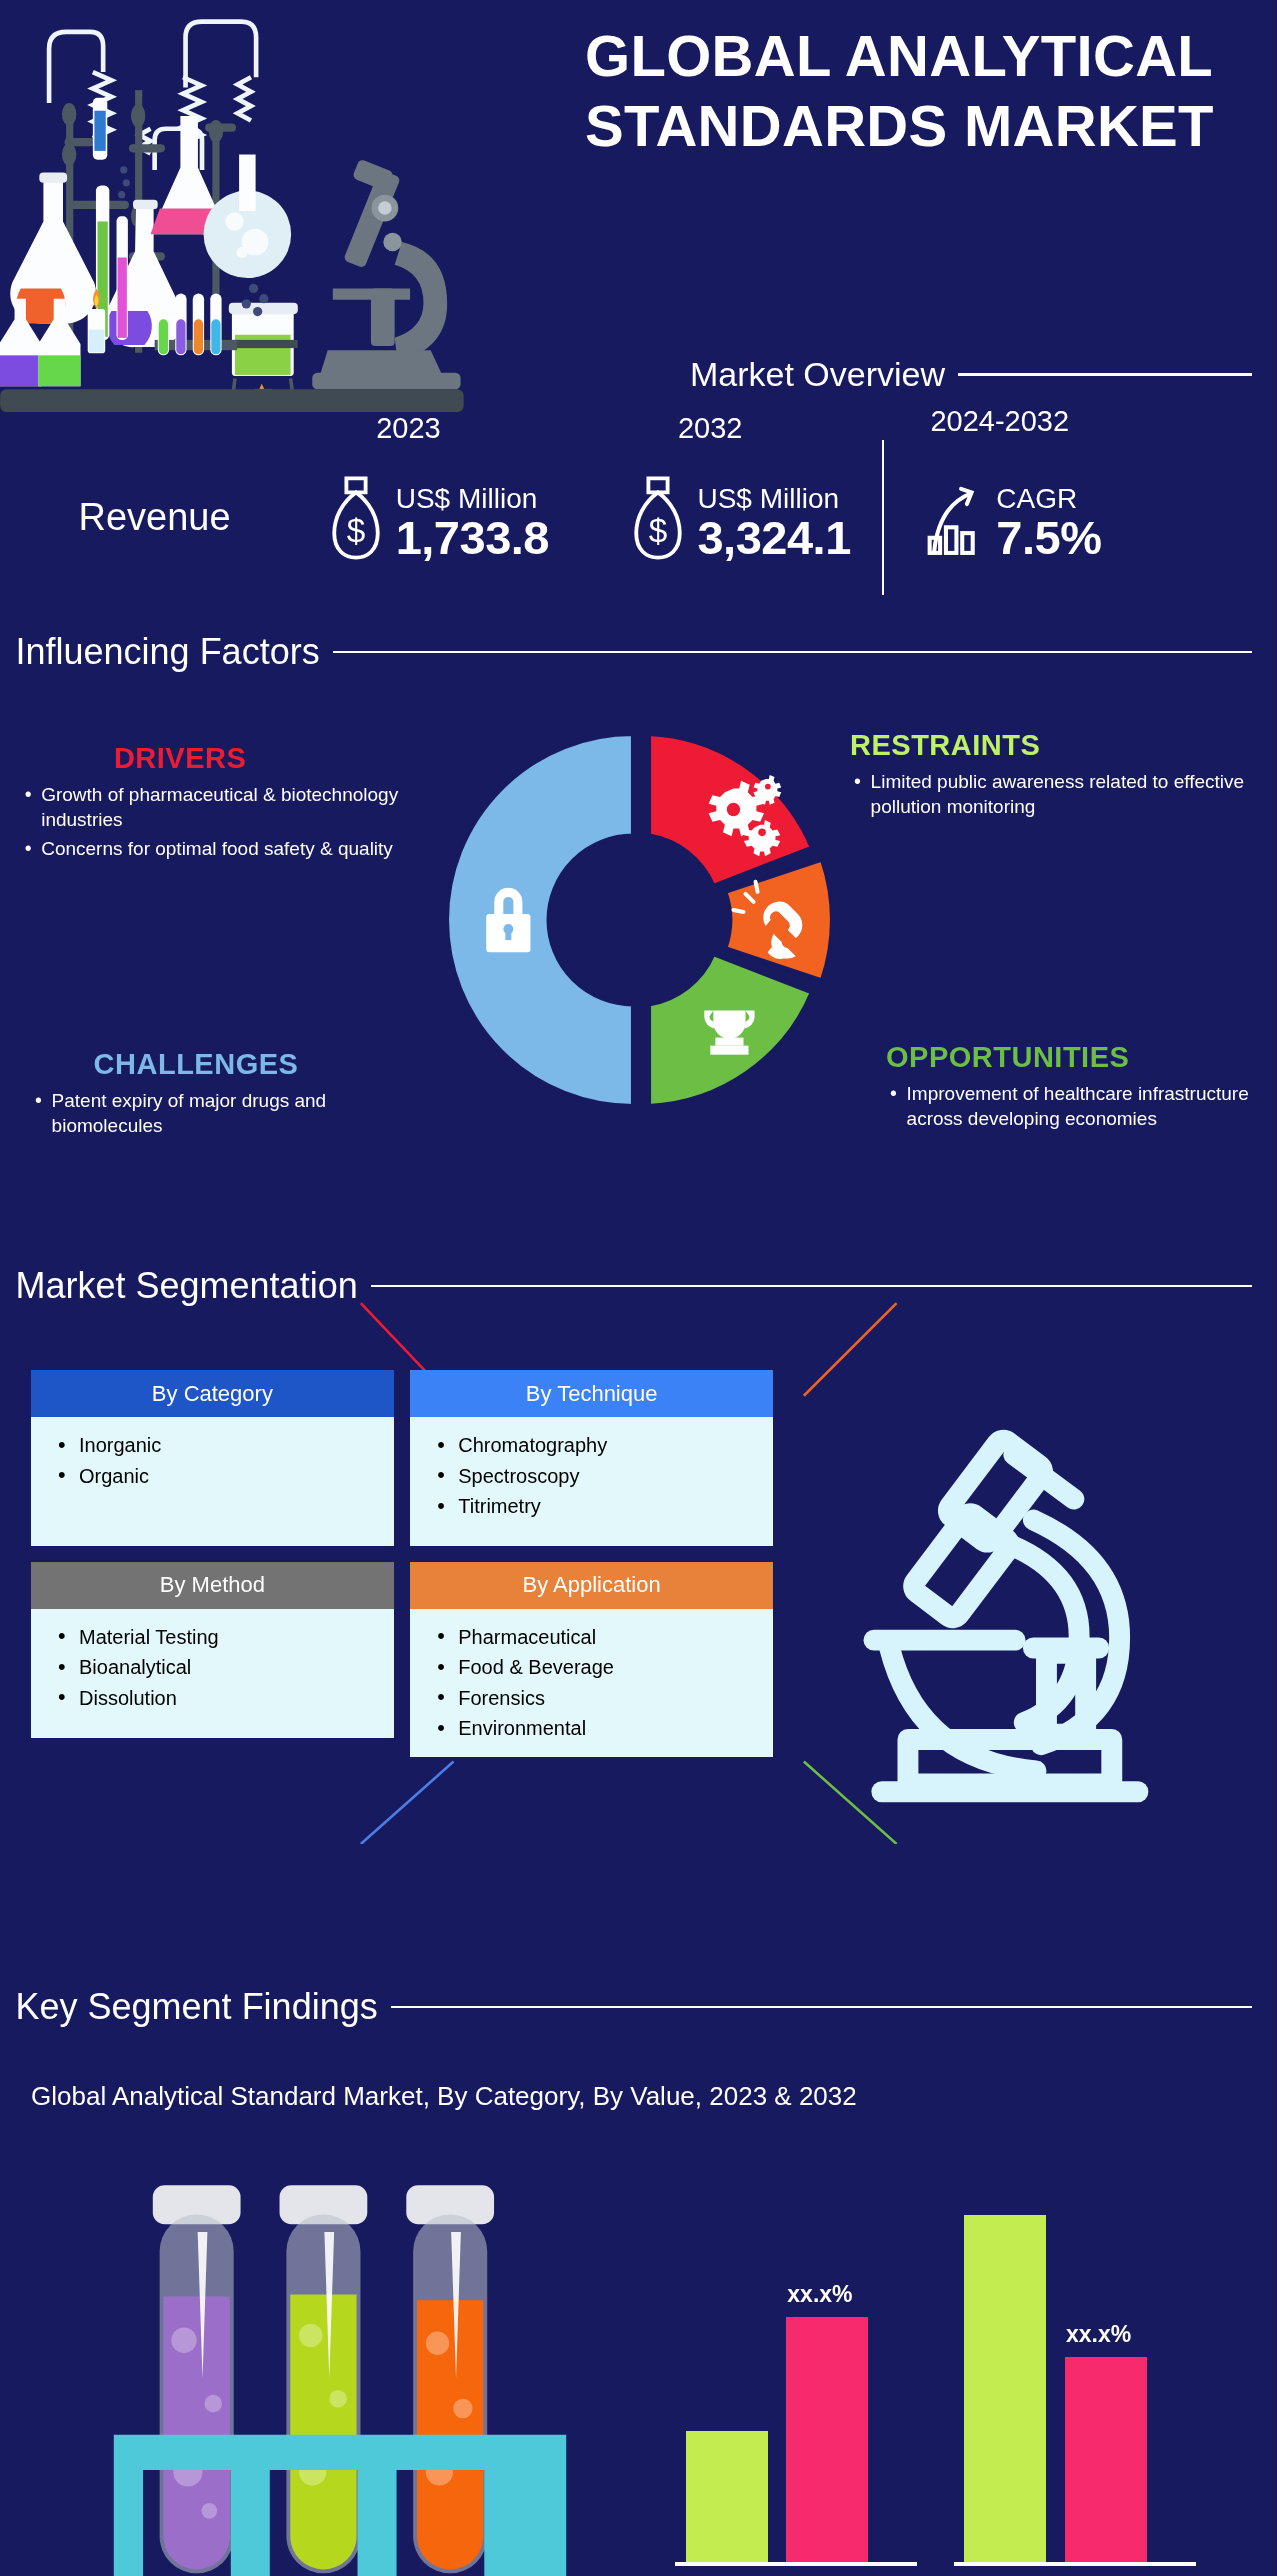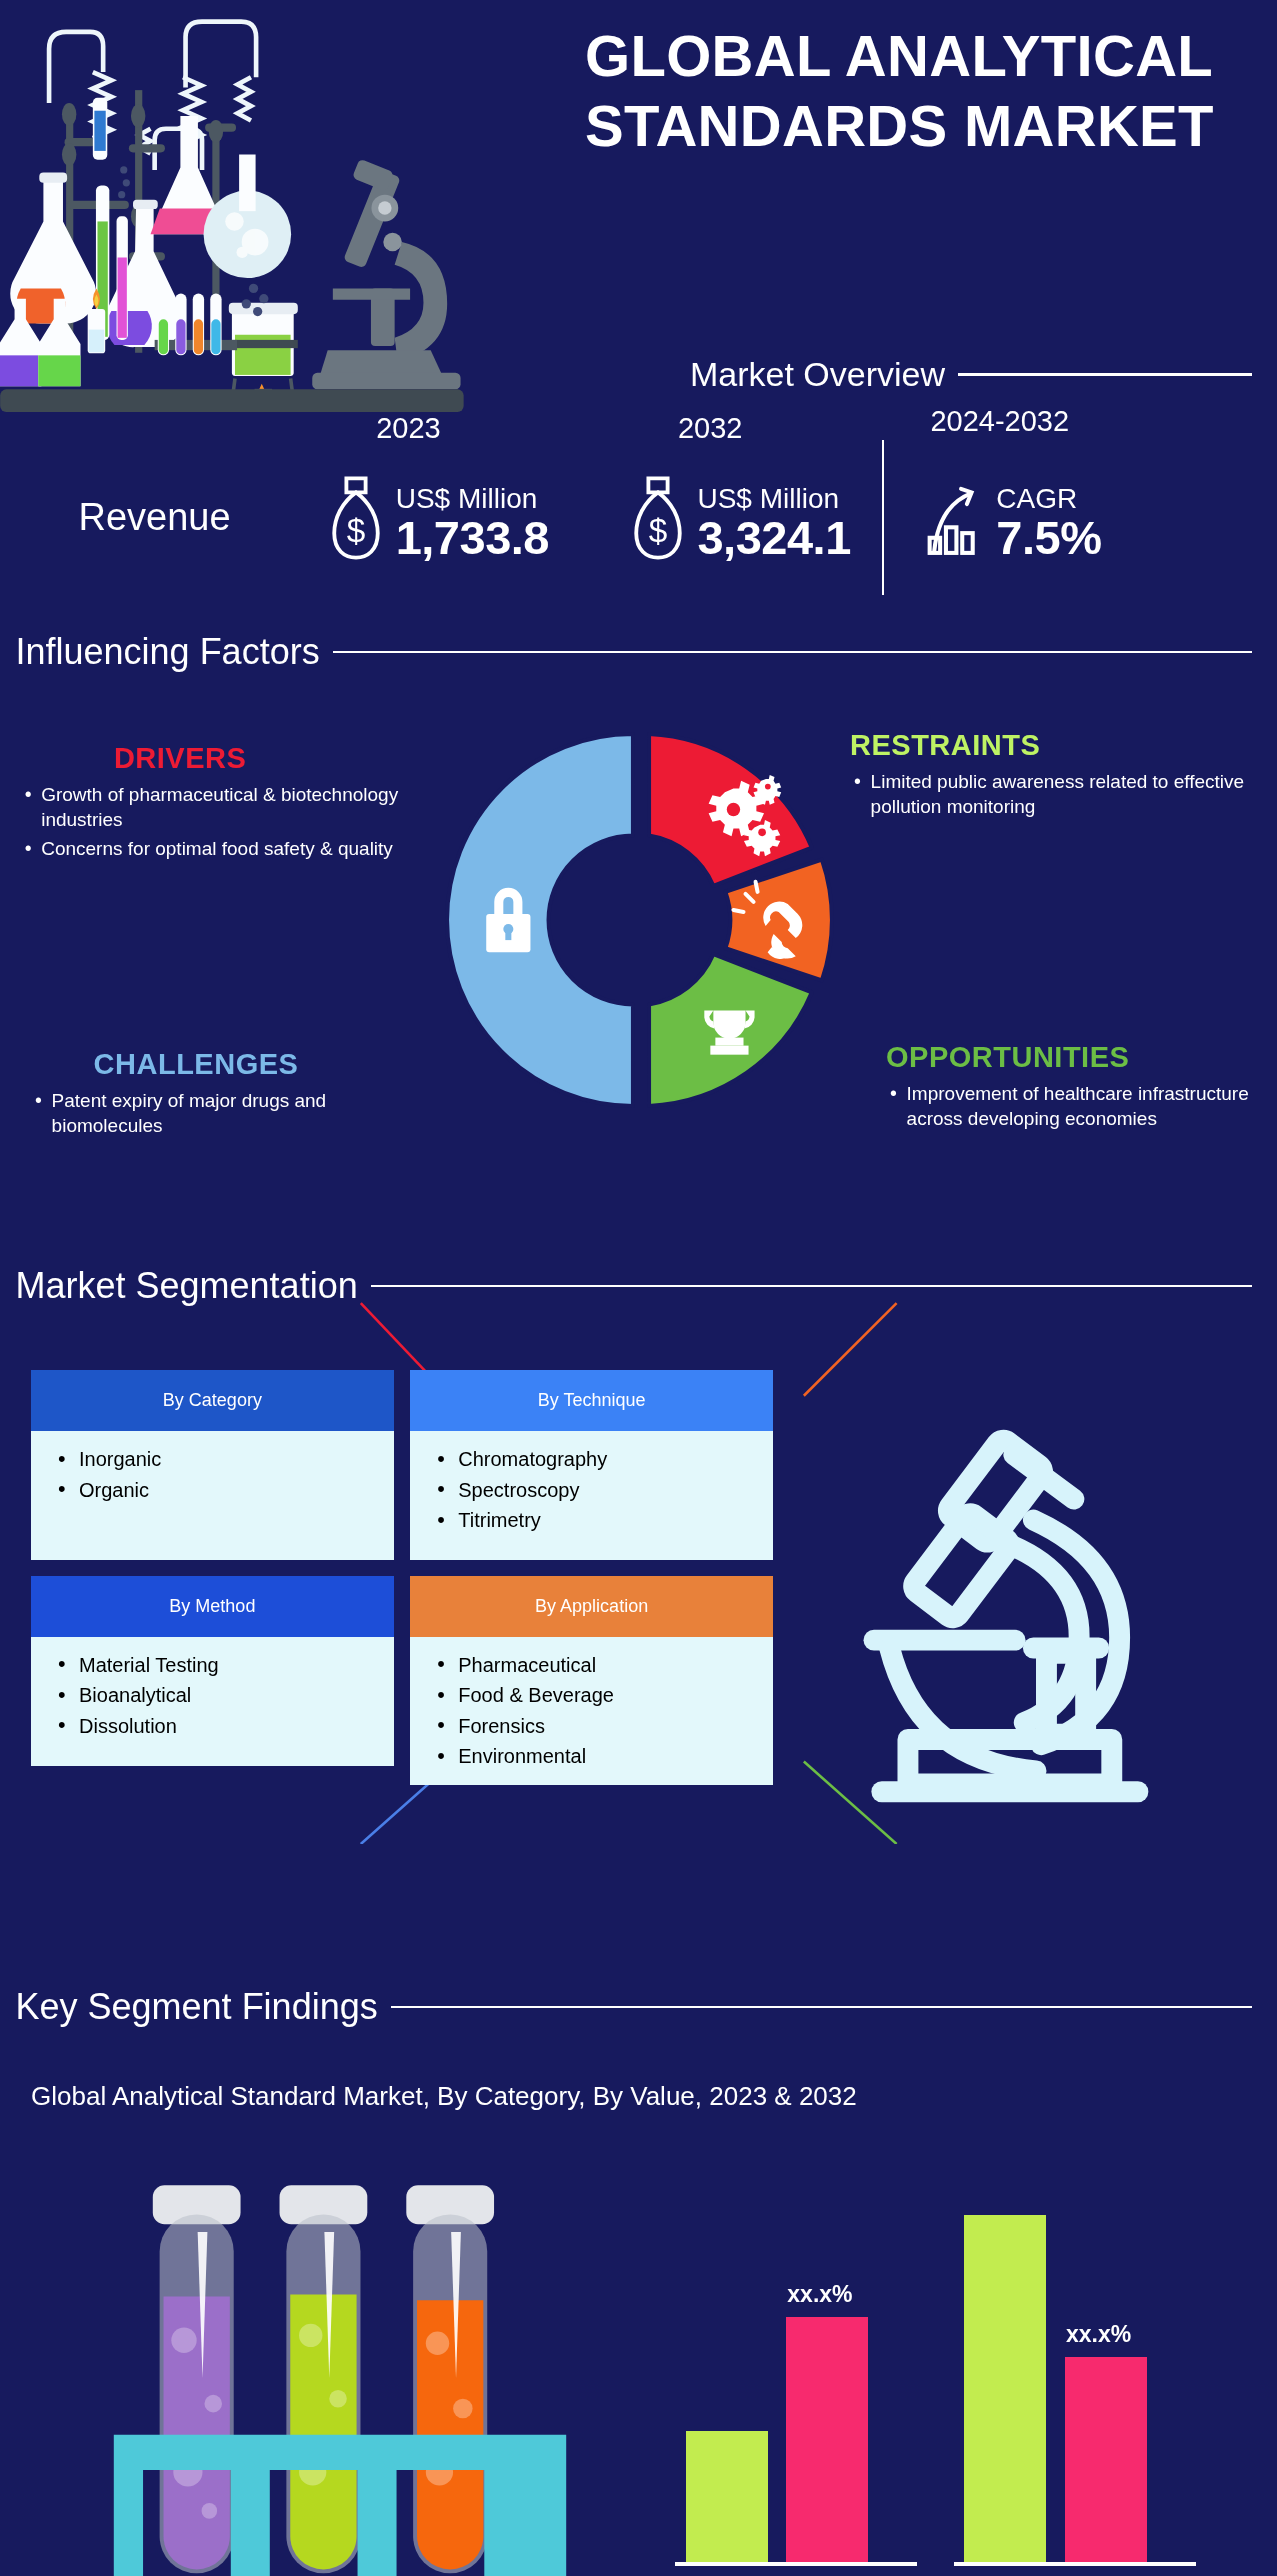--- a/index.html
+++ b/index.html
@@ -56,21 +56,21 @@
   .f-opportunities { left: 886px; top: 1041px; width: 392px; }
   .f-opportunities .factor-title { color: #6cbe45; }
 
   .donut-ring { position: absolute; left: 440px; top: 719px; width: 402px; height: 402px; }
 
   
   .seg-head { position: absolute; left: 15.5px; top: 1265px; width: 1236px; }
   .seg-grid { position: absolute; left: 31px; top: 1370px; width: 742px; }
   .seg-row { display: flex; gap: 16.5px; margin-bottom: 15.5px; }
   .seg-card { width: 363px; }
-  .seg-card-head { height: 61px; display: flex; align-items: center; justify-content: center; font-size: 18px; color: #fff; }
+  .seg-card-head { height: 47px; display: flex; align-items: center; justify-content: center; font-size: 22px; color: #fff; }
   .seg-card-body { background: #e3f8fb; min-height: 129px; padding: 13.4px 0 13.4px 24px; }
   .seg-card-body ul { list-style: none; }
   .seg-card-body li { color: #000000; font-size: 20px; line-height: 1.52; position: relative; padding-left: 24px; }
   .seg-card-body li:before { content: "\2022"; position: absolute; left: 3.1px; top: -1.5px; font-size: 21.6px; }
   .micro { position: absolute; left: 840px; top: 1391px; width: 392px; height: 464px; }
 
   
   .key-head { position: absolute; left: 15.5px; top: 1986px; width: 1236px; }
   .chart-title { position: absolute; font-size: 26px; font-weight: 400; color: #fff; white-space: nowrap; }
 
@@ -398,21 +398,21 @@
           <ul>
             <li>Chromatography</li>
             <li>Spectroscopy</li>
             <li>Titrimetry</li>
           </ul>
         </div>
       </div>
     </div>
     <div class="seg-row">
       <div class="seg-card">
-        <div class="seg-card-head" style="background:#1d4ed8">By Method</div>
+        <div class="seg-card-head" style="background:#737373">By Method</div>
         <div class="seg-card-body">
           <ul>
             <li>Material Testing</li>
             <li>Bioanalytical</li>
             <li>Dissolution</li>
           </ul>
         </div>
       </div>
       <div class="seg-card">
         <div class="seg-card-head" style="background:#e8813a">By Application</div>

